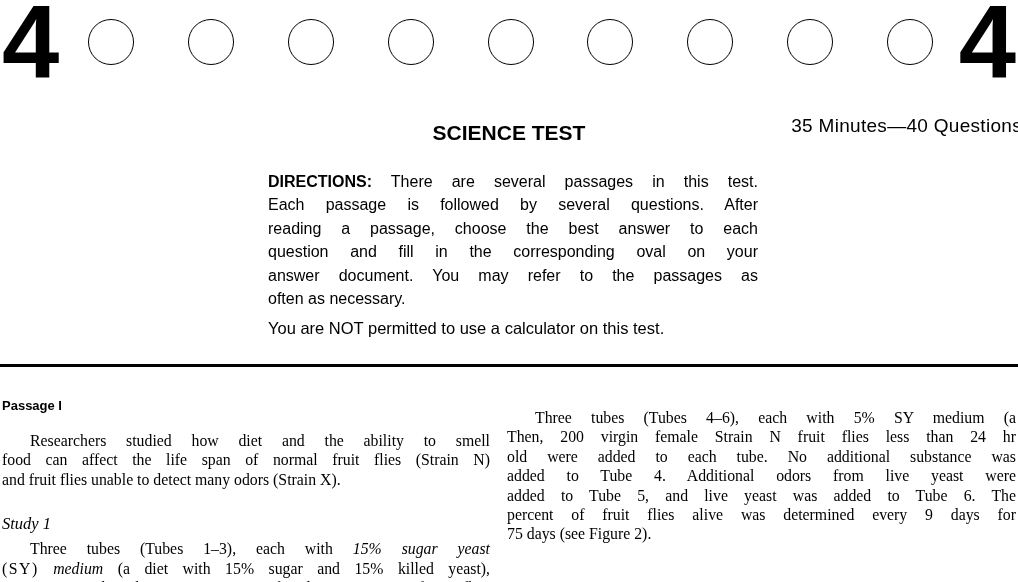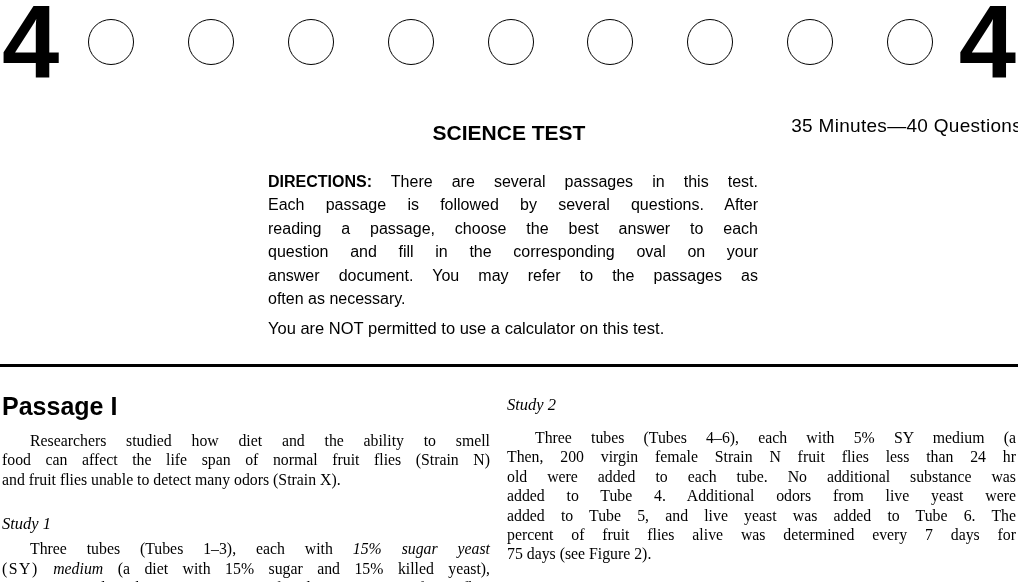--- a/index.html
+++ b/index.html
@@ -93,21 +93,21 @@
     top: 395px;
     font-family: "Liberation Serif", serif;
     font-size: 15.8px;
     line-height: 19.4px;
   }
   .col.left  { left: 2px;   width: 488px; }
   .col.right { left: 507px; width: 509px; }
 
   .passage-title {
     font-family: "Liberation Sans", sans-serif;
-    font-size: 25px;
+    font-size: 13px;
     font-weight: bold;
     line-height: 22px;
     margin: 0 0 14px 0;
   }
   .study-heading {
     font-style: italic;
     font-size: 16.5px;
     line-height: 20px;
     margin: 0;
   }
@@ -170,25 +170,24 @@
       </div>
     <div class="study-heading mt-study1-h">Study 1</div>
     <div class="para mt-study1-p">
         <div class="tline jl ind"><span class="">Three tubes (Tubes 1–3), each with </span><span class="it ">15% sugar yeast</span></div>
         <div class="tline jl"><span class="ls">(SY)</span><span class=""> </span><span class="it ">medium</span><span class=""> (a diet with 15% sugar and 15% killed yeast),</span></div>
         <div class="tline jl"><span class="">were prepared. Then, 200 virgin female Strain N fruit flies</span></div>
       </div>
   </div>
 
   <div class="col right">
-    <div class="study-heading">Study 2</div>
     <div class="para mt-study2-p">
         <div class="tline jl ind"><span class="">Three tubes (Tubes 4–6), each with 5% SY medium (a</span></div>
         <div class="tline jl"><span class="">Then, 200 virgin female Strain N fruit flies less than 24 hr</span></div>
         <div class="tline jl"><span class="">old were added to each tube. No additional substance was</span></div>
         <div class="tline jl"><span class="">added to Tube 4. Additional odors from live yeast were</span></div>
         <div class="tline jl"><span class="">added to Tube 5, and live yeast was added to Tube 6. The</span></div>
-        <div class="tline jl"><span class="">percent of fruit flies alive was determined every 7 days for</span></div>
+        <div class="tline jl"><span class="">percent of fruit flies alive was determined every 9 days for</span></div>
         <div class="tline"><span class="">75 days (see Figure 2).</span></div>
       </div>
   </div>
 
 </div>
 
 </body></html>

